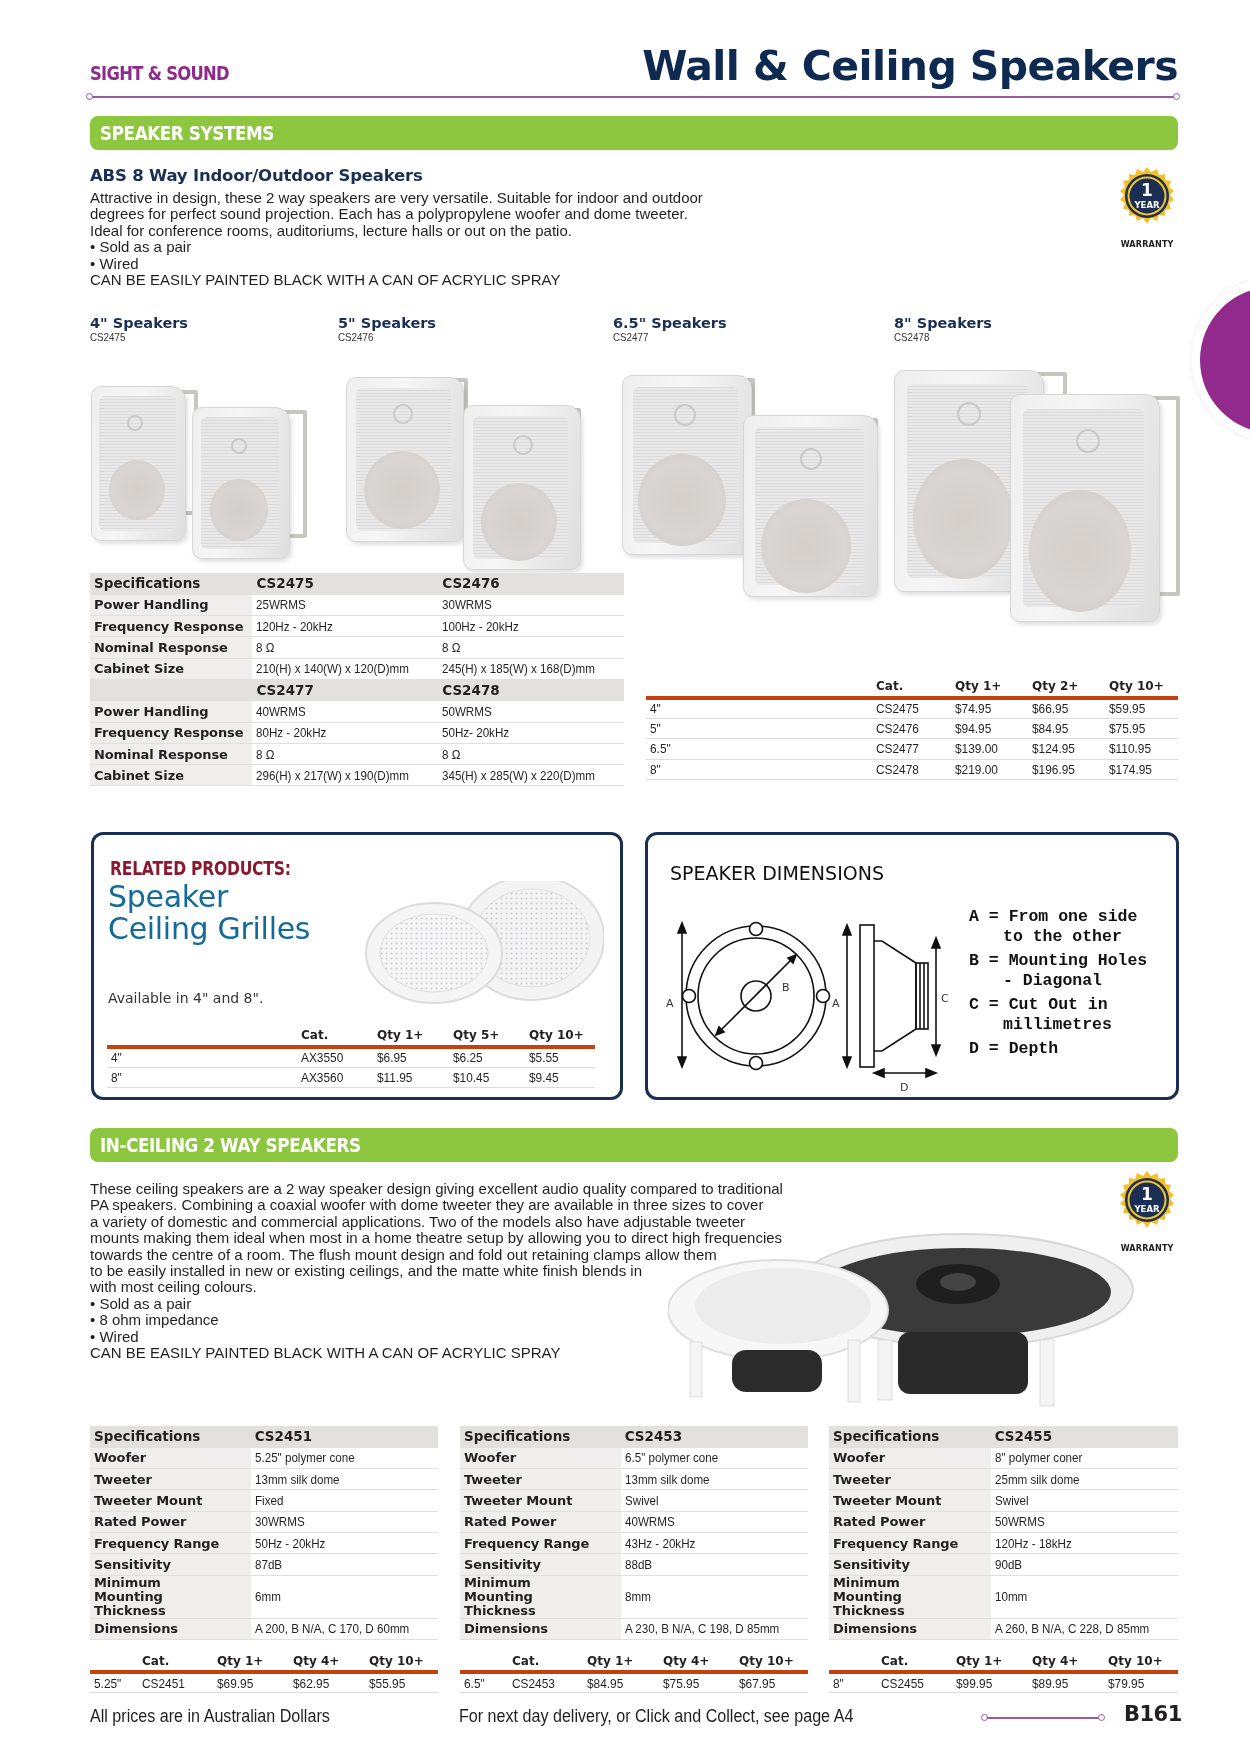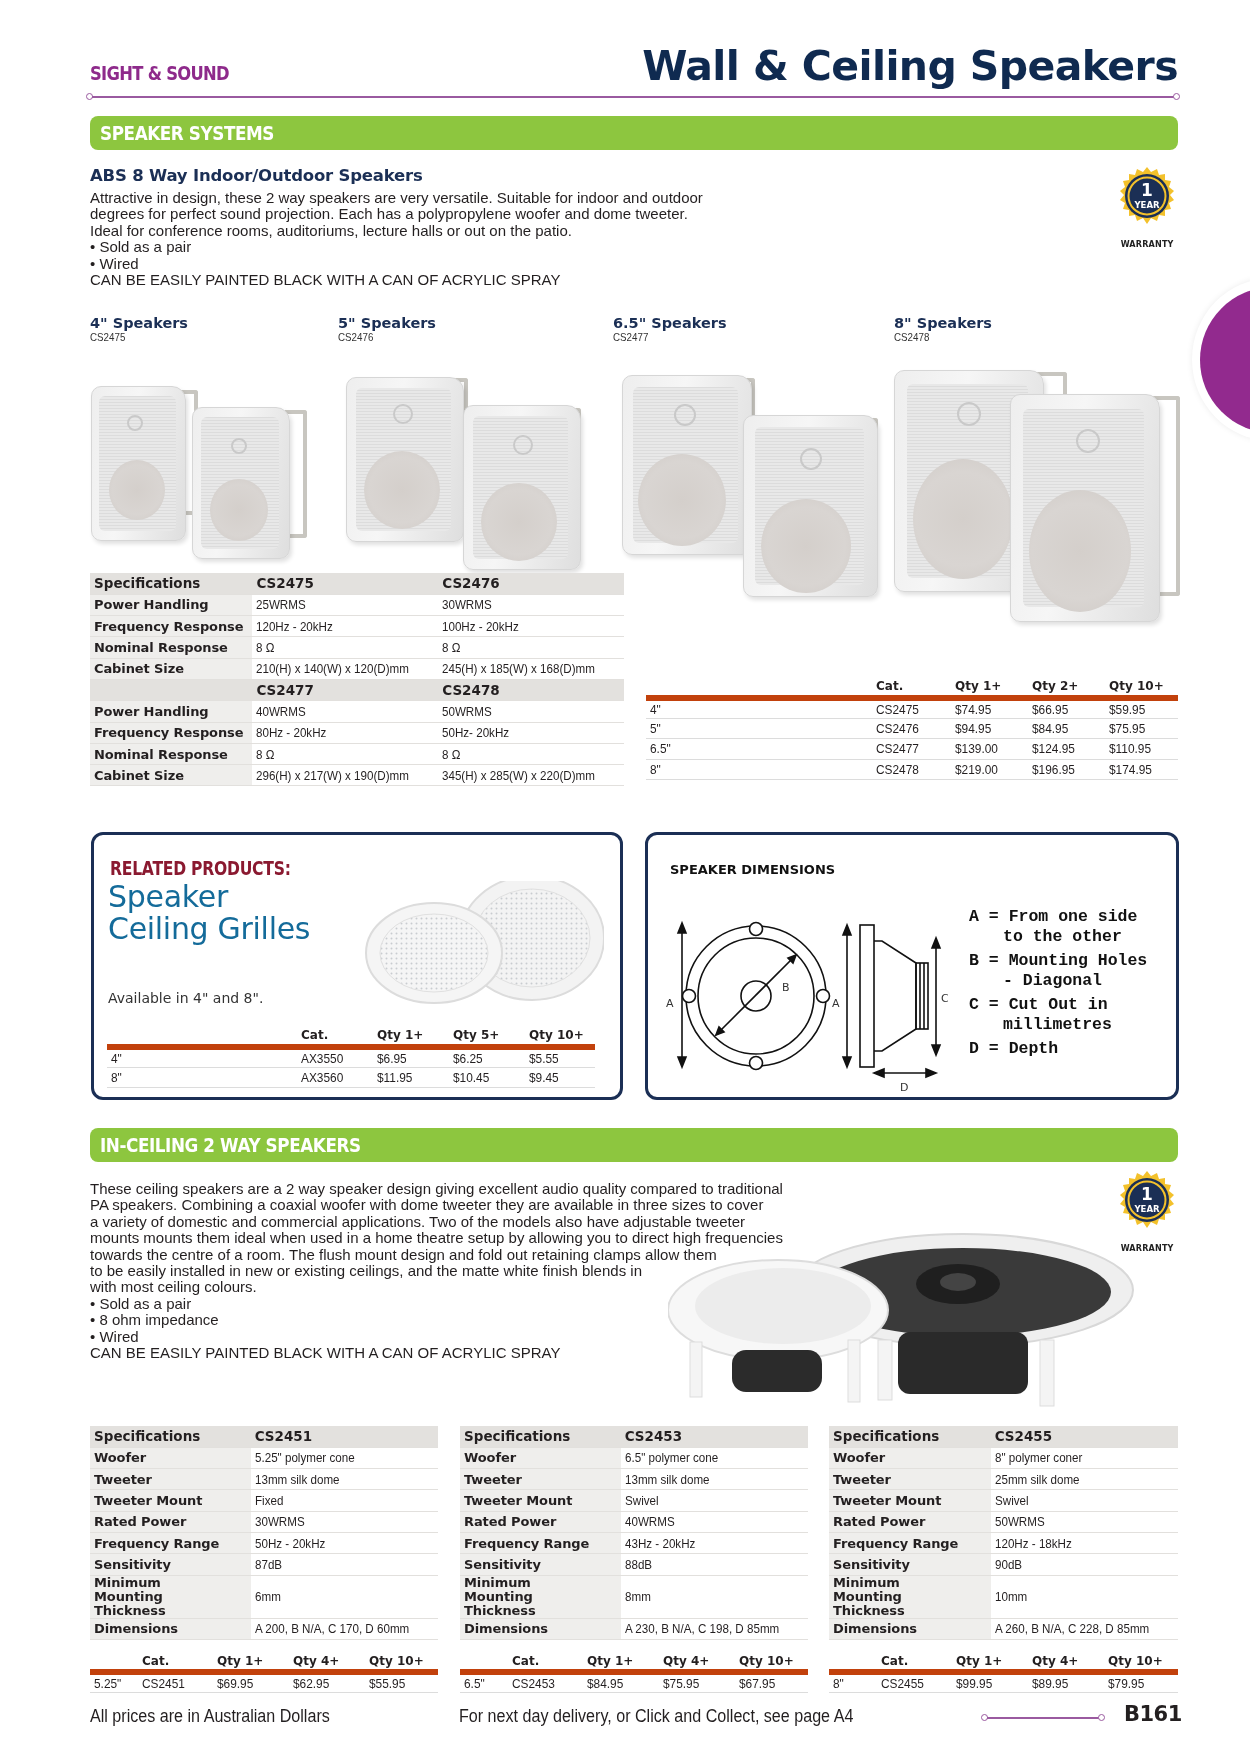--- a/index.html
+++ b/index.html
@@ -33,27 +33,27 @@
   
   table { border-collapse: collapse; }
   .spec td { height: 21.3px; padding: 0 4px; font-size: 13.5px; border-bottom: 1px solid #ffffff; vertical-align: middle; }
   .spec td.lbl { background: #efeeec; font-family: "DejaVu Sans", sans-serif; font-weight: bold; font-size: 13px; color: #231f20; white-space: nowrap; letter-spacing: -0.1px; }
   .spec td.val { font-family: "Liberation Sans", sans-serif; color: #231f20; white-space: nowrap; }
   .spec td.val span { display: inline-block; transform: scaleX(0.86); transform-origin: left center; }
   .spec tr.hdr td { background: #e3e1de; font-family: "DejaVu Sans", sans-serif; font-weight: bold; font-size: 13.5px; }
   .spec td { border-bottom: 1px solid #e2e0dd; }
 
   .price td, .price th { font-size: 13.5px; height: 20.5px; padding: 0 4px; border-bottom: 1px solid #dcdcdc; text-align: left; white-space: nowrap; }
-  .price th { font-family: "DejaVu Sans", sans-serif; font-weight: bold; font-size: 12px; color: #231f20; border-bottom: 6px solid #c2410c; }
+  .price th { font-family: "DejaVu Sans", sans-serif; font-weight: bold; font-size: 12px; color: #231f20; border-bottom: 4px solid #c2410c; }
   .price td span { display: inline-block; transform: scaleX(0.88); transform-origin: left center; }
 
   .card { border: 3px solid #1b2f55; border-radius: 12px; background: #fff; }
   .related-label { font-family: "DejaVu Sans", sans-serif; font-weight: bold; font-size: 19px; color: #8a1930; transform: scaleX(0.82); transform-origin: left; white-space: nowrap; letter-spacing: -0.3px; }
   .related-title { font-family: "DejaVu Sans", sans-serif; font-size: 30px; line-height: 32px; color: #146b9a; letter-spacing: -0.3px; }
-  .dim-title { font-family: "DejaVu Sans", sans-serif; font-weight: bold; font-size: 13px; color: #111; }
+  .dim-title { font-family: "DejaVu Sans", sans-serif; font-weight: normal; font-size: 19px; color: #111; }
   .legend { font-family: "DejaVu Sans", sans-serif; font-weight: bold; font-size: 16.5px; color: #111; line-height: 20px; }
   .legend .item { margin-bottom: 4px; }
   .legend .ind { padding-left: 34px; display: block; }
 
   .badge-text { font-family: "DejaVu Sans", sans-serif; font-weight: bold; font-size: 9.5px; color: #222; letter-spacing: 0.2px; transform: scaleX(0.85); transform-origin: center; }
   .footer { font-family: Liberation Sans, sans-serif; font-size: 17.5px; color: #231f20; white-space: nowrap; }
   .footer span { display: inline-block; transform: scaleX(0.92); transform-origin: left center; }
 </style>
 </head>
 <body>
@@ -388,21 +388,21 @@
 </div>
 
 <div class="abs green-bar" style="left:90px; top:1128px; width:1088px; height:34px;">
   <span>IN-CEILING 2 WAY SPEAKERS</span>
 </div>
 
 <div class="abs body-text" style="left:90px; top:1181px; width:760px;">
   <span class="ln">These ceiling speakers are a 2 way speaker design giving excellent audio quality compared to traditional</span>
   <span class="ln">PA speakers. Combining a coaxial woofer with dome tweeter they are available in three sizes to cover</span>
   <span class="ln">a variety of domestic and commercial applications. Two of the models also have adjustable tweeter</span>
-  <span class="ln">mounts mounts them ideal when used in a home theatre setup by allowing you to direct high frequencies</span>
+  <span class="ln">mounts making them ideal when most in a home theatre setup by allowing you to direct high frequencies</span>
   <span class="ln">towards the centre of a room. The flush mount design and fold out retaining clamps allow them</span>
   <span class="ln">to be easily installed in new or existing ceilings, and the matte white finish blends in</span>
   <span class="ln">with most ceiling colours.</span>
   <span class="ln">• Sold as a pair</span>
   <span class="ln">• 8 ohm impedance</span>
   <span class="ln">• Wired</span>
   <span class="ln">CAN BE EASILY PAINTED BLACK WITH A CAN OF ACRYLIC SPRAY</span>
 </div>
 
 <div class="abs" style="left:1116px; top:1170px; width:62px; height:82px;">

